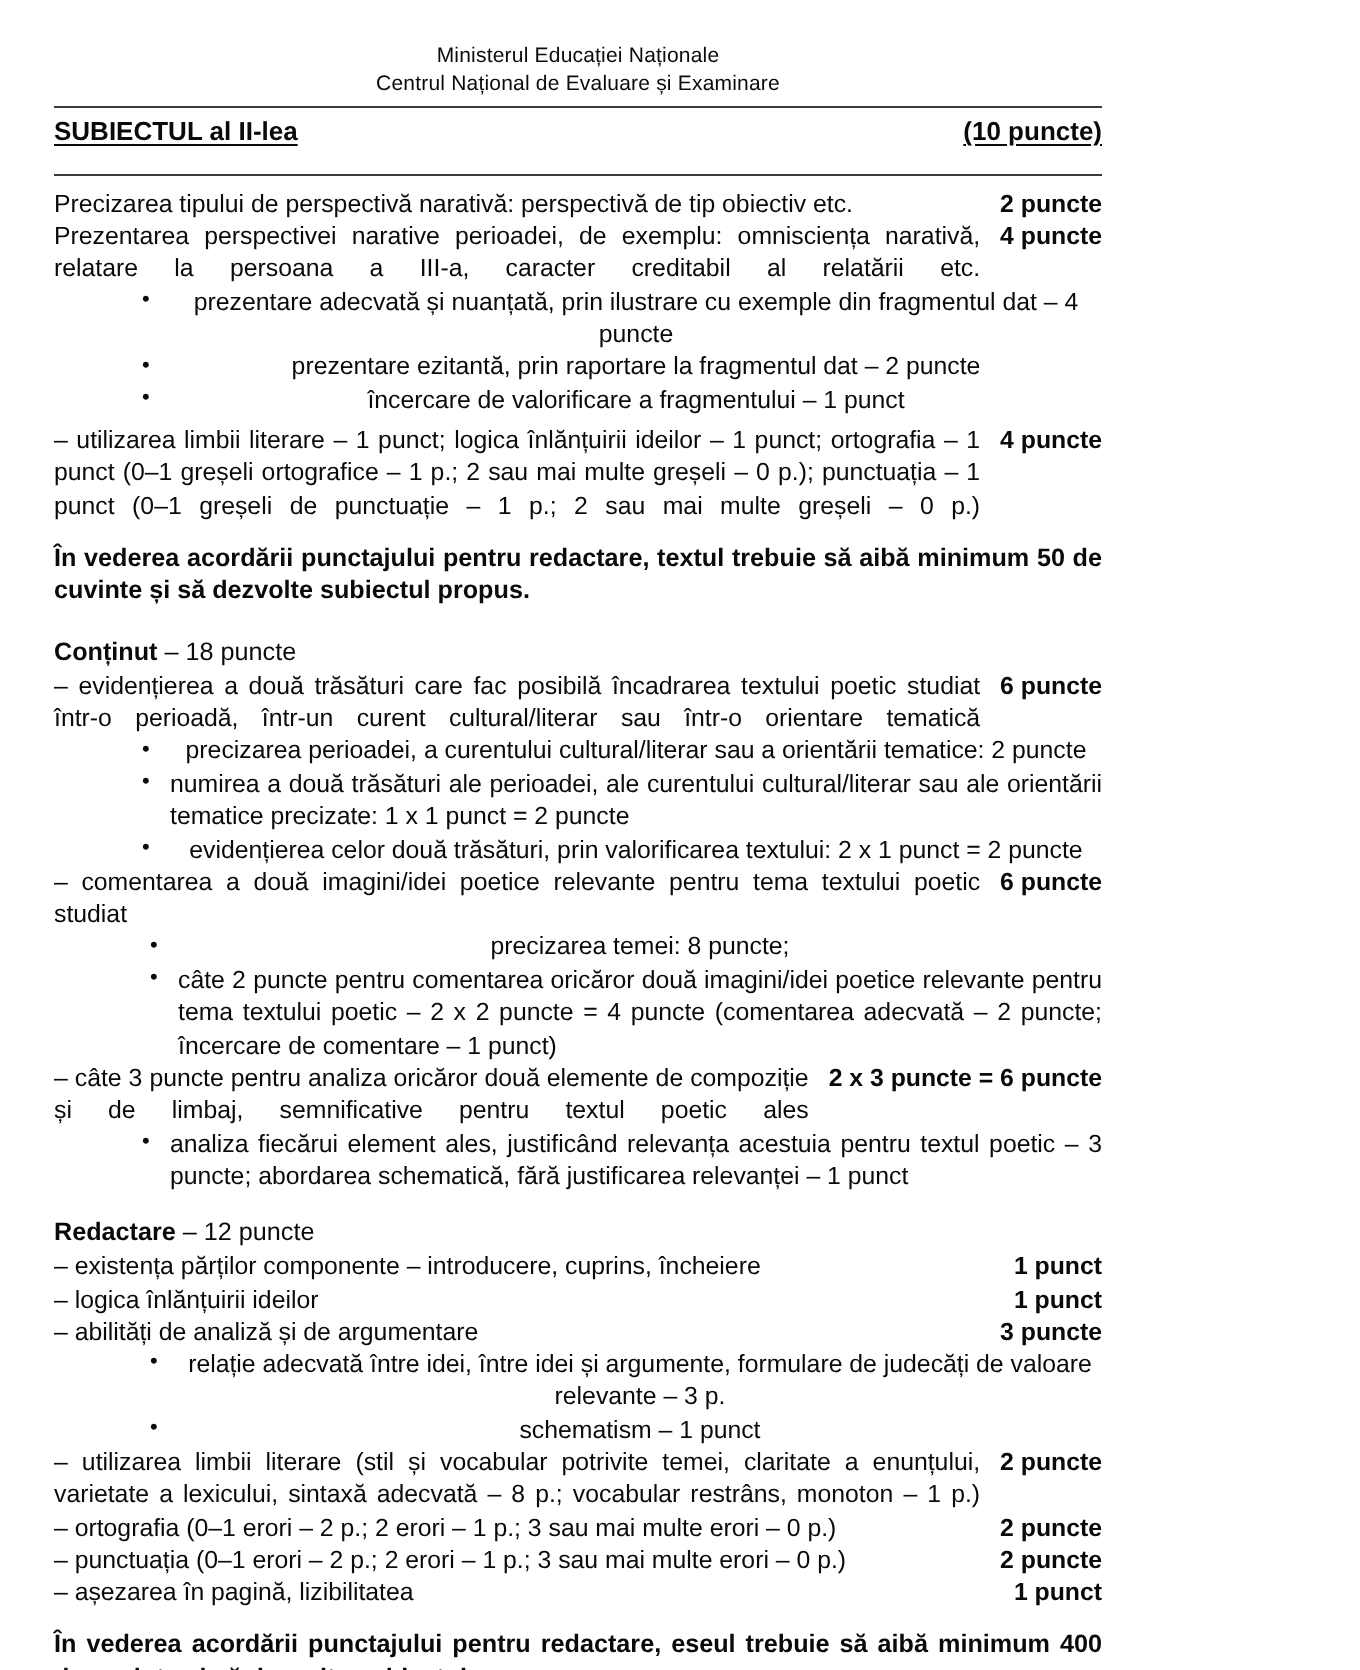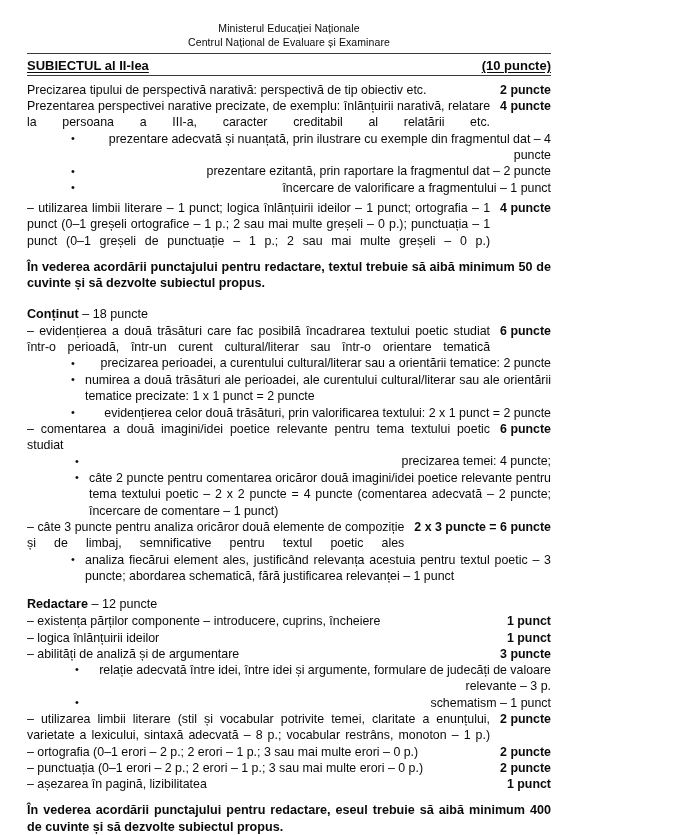--- a/index.html
+++ b/index.html
@@ -41,21 +41,21 @@
     width: 100%;
   }
   .subject-head {
     display: flex;
     justify-content: space-between;
     align-items: baseline;
     font-size: 13px;
     font-weight: bold;
     line-height: 17px;
     border-bottom: 1.4px solid #3a3a3a;
-    padding-bottom: 1px;
+    padding-bottom: 13px;
     margin-bottom: 6px;
     text-align: center;
   }
   .subject-head .st { text-decoration: underline; text-underline-offset: 2px; }
   .subject-head .sp { text-decoration: underline; text-underline-offset: 2px; }
 
   
   .row {
     display: flex;
     justify-content: space-between;
@@ -88,21 +88,21 @@
     margin-left: 44px;
     text-align: justify;
   }
   .bullets li::before {
     content: "\2022";
     position: absolute;
     left: 0;
     top: -0.5px;
     font-size: 11px;
   }
-  .bullets li.nojust { text-align: right; }
+  .bullets li.nojust { text-align: center; }
   .bullets.indent-b li { margin-left: 48px; }
 
   .note {
     font-size: 12.6px;
     line-height: 16.6px;
     font-weight: bold;
     text-align: justify;
     margin: 0;
   }
   .section-title {
@@ -133,21 +133,21 @@
     <span class="st">SUBIECTUL al II-lea</span>
     <span class="sp">(10 puncte)</span>
   </div>
 
   <div class="row">
     <div class="txt">Precizarea tipului de perspectivă narativă: perspectivă de tip obiectiv etc.</div>
     <div class="pts">2 puncte</div>
   </div>
 
   <div class="row">
-    <div class="txt justify-all">Prezentarea perspectivei narative precizate, de exemplu: înlănțuirii narativă, relatare la persoana a III-a, caracter creditabil al relatării etc.</div>
+    <div class="txt justify-all">Prezentarea perspectivei narative perioadei, de exemplu: omnisciența narativă, relatare la persoana a III-a, caracter creditabil al relatării etc.</div>
     <div class="pts">4 puncte</div>
   </div>
 
   <ul class="bullets">
     <li class="nojust">prezentare adecvată și nuanțată, prin ilustrare cu exemple din fragmentul dat – 4 puncte</li>
     <li class="nojust">prezentare ezitantă, prin raportare la fragmentul dat – 2 puncte</li>
     <li class="nojust">încercare de valorificare a fragmentului – 1 punct</li>
   </ul>
 
   <div class="gap-4"></div>
@@ -178,21 +178,21 @@
     <li>numirea a două trăsături ale perioadei, ale curentului cultural/literar sau ale orientării tematice precizate: 1 x 1 punct = 2 puncte</li>
     <li class="nojust">evidențierea celor două trăsături, prin valorificarea textului: 2 x 1 punct = 2 puncte</li>
   </ul>
 
   <div class="row">
     <div class="txt">– comentarea a două imagini/idei poetice relevante pentru tema textului poetic studiat</div>
     <div class="pts">6 puncte</div>
   </div>
 
   <ul class="bullets indent-b">
-    <li class="nojust">precizarea temei: 4 puncte;</li>
+    <li class="nojust">precizarea temei: 8 puncte;</li>
     <li>câte 2 puncte pentru comentarea oricăror două imagini/idei poetice relevante pentru tema textului poetic – 2 x 2 puncte = 4 puncte (comentarea adecvată – 2 puncte; încercare de comentare – 1 punct)</li>
   </ul>
 
   <div class="row">
     <div class="txt justify-all">– câte 3 puncte pentru analiza oricăror două elemente de compoziție și de limbaj, semnificative pentru textul poetic ales</div>
     <div class="pts">2 x 3 puncte = 6 puncte</div>
   </div>
 
   <ul class="bullets">
     <li>analiza fiecărui element ales, justificând relevanța acestuia pentru textul poetic – 3 puncte; abordarea schematică, fără justificarea relevanței – 1 punct</li>

